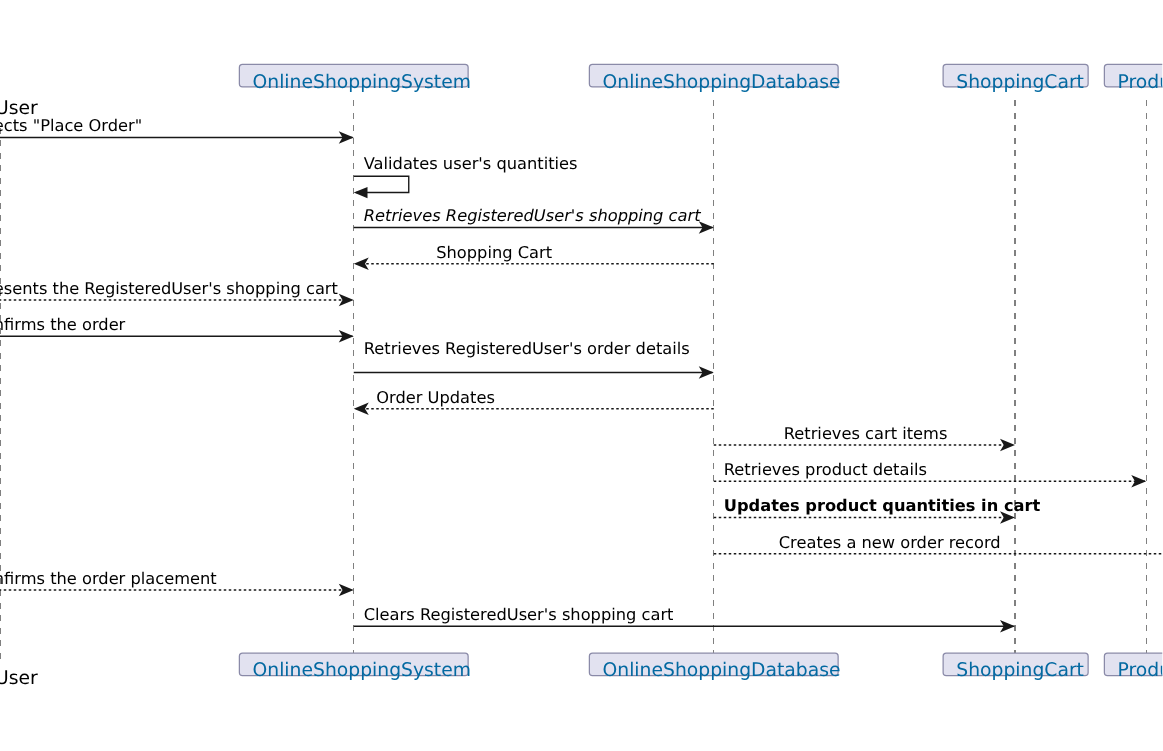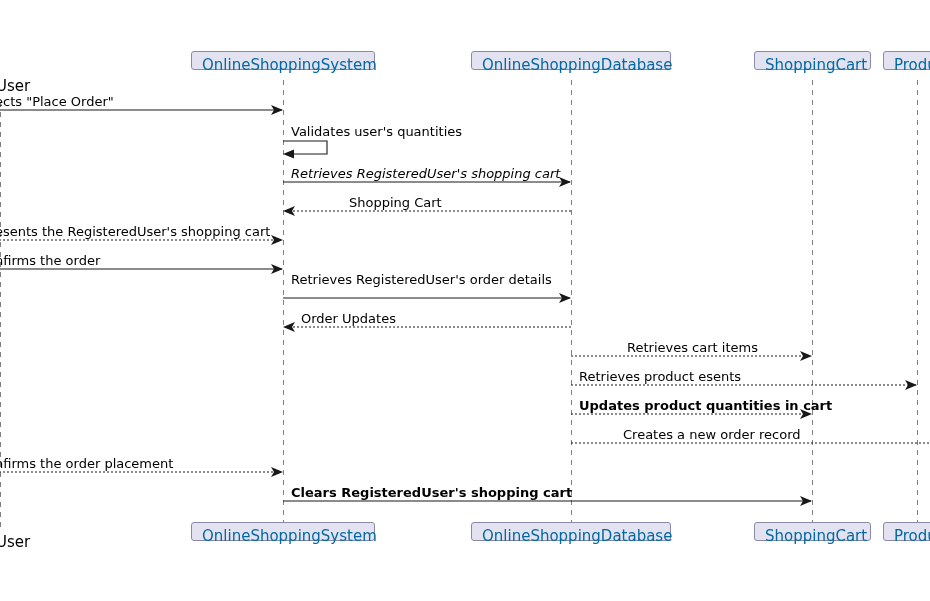--- a/index.html
+++ b/index.html
@@ -167,20 +167,20 @@
   <div id="message-labels">
       <div class="msg-label" style="left: -5px; top: 94px;">ects "Place Order"</div>
       <div class="msg-label" style="left: 291px; top: 124px;">Validates user's quantities</div>
       <div class="msg-label" style="left: 291px; top: 166px; font-style: italic;">Retrieves RegisteredUser's shopping cart</div>
       <div class="msg-label" style="left: 315px; top: 195px; margin-left: 34px;">Shopping Cart</div>
       <div class="msg-label" style="left: -5px; top: 224px;">esents the RegisteredUser's shopping cart</div>
       <div class="msg-label" style="left: -5px; top: 253px;">nfirms the order</div>
       <div class="msg-label" style="left: 291px; top: 272px;">Retrieves RegisteredUser's order details</div>
       <div class="msg-label" style="left: 301px; top: 311px;">Order Updates</div>
       <div class="msg-label" style="left: 579px; top: 340px; margin-left: 48px;">Retrieves cart items</div>
-      <div class="msg-label" style="left: 579px; top: 369px;">Retrieves product esents</div>
+      <div class="msg-label" style="left: 579px; top: 369px;">Retrieves product details</div>
       <div class="msg-label" style="left: 579px; top: 398px; font-weight: bold;">Updates product quantities in cart</div>
       <div class="msg-label" style="left: 579px; top: 427px; margin-left: 44px;">Creates a new order record</div>
       <div class="msg-label" style="left: -5px; top: 456px;">nfirms the order placement</div>
-      <div class="msg-label" style="left: 291px; top: 485px; font-weight: bold;">Clears RegisteredUser's shopping cart</div>
+      <div class="msg-label" style="left: 291px; top: 485px;">Clears RegisteredUser's shopping cart</div>
     </div>
 
 </div>
 
 </body></html>

